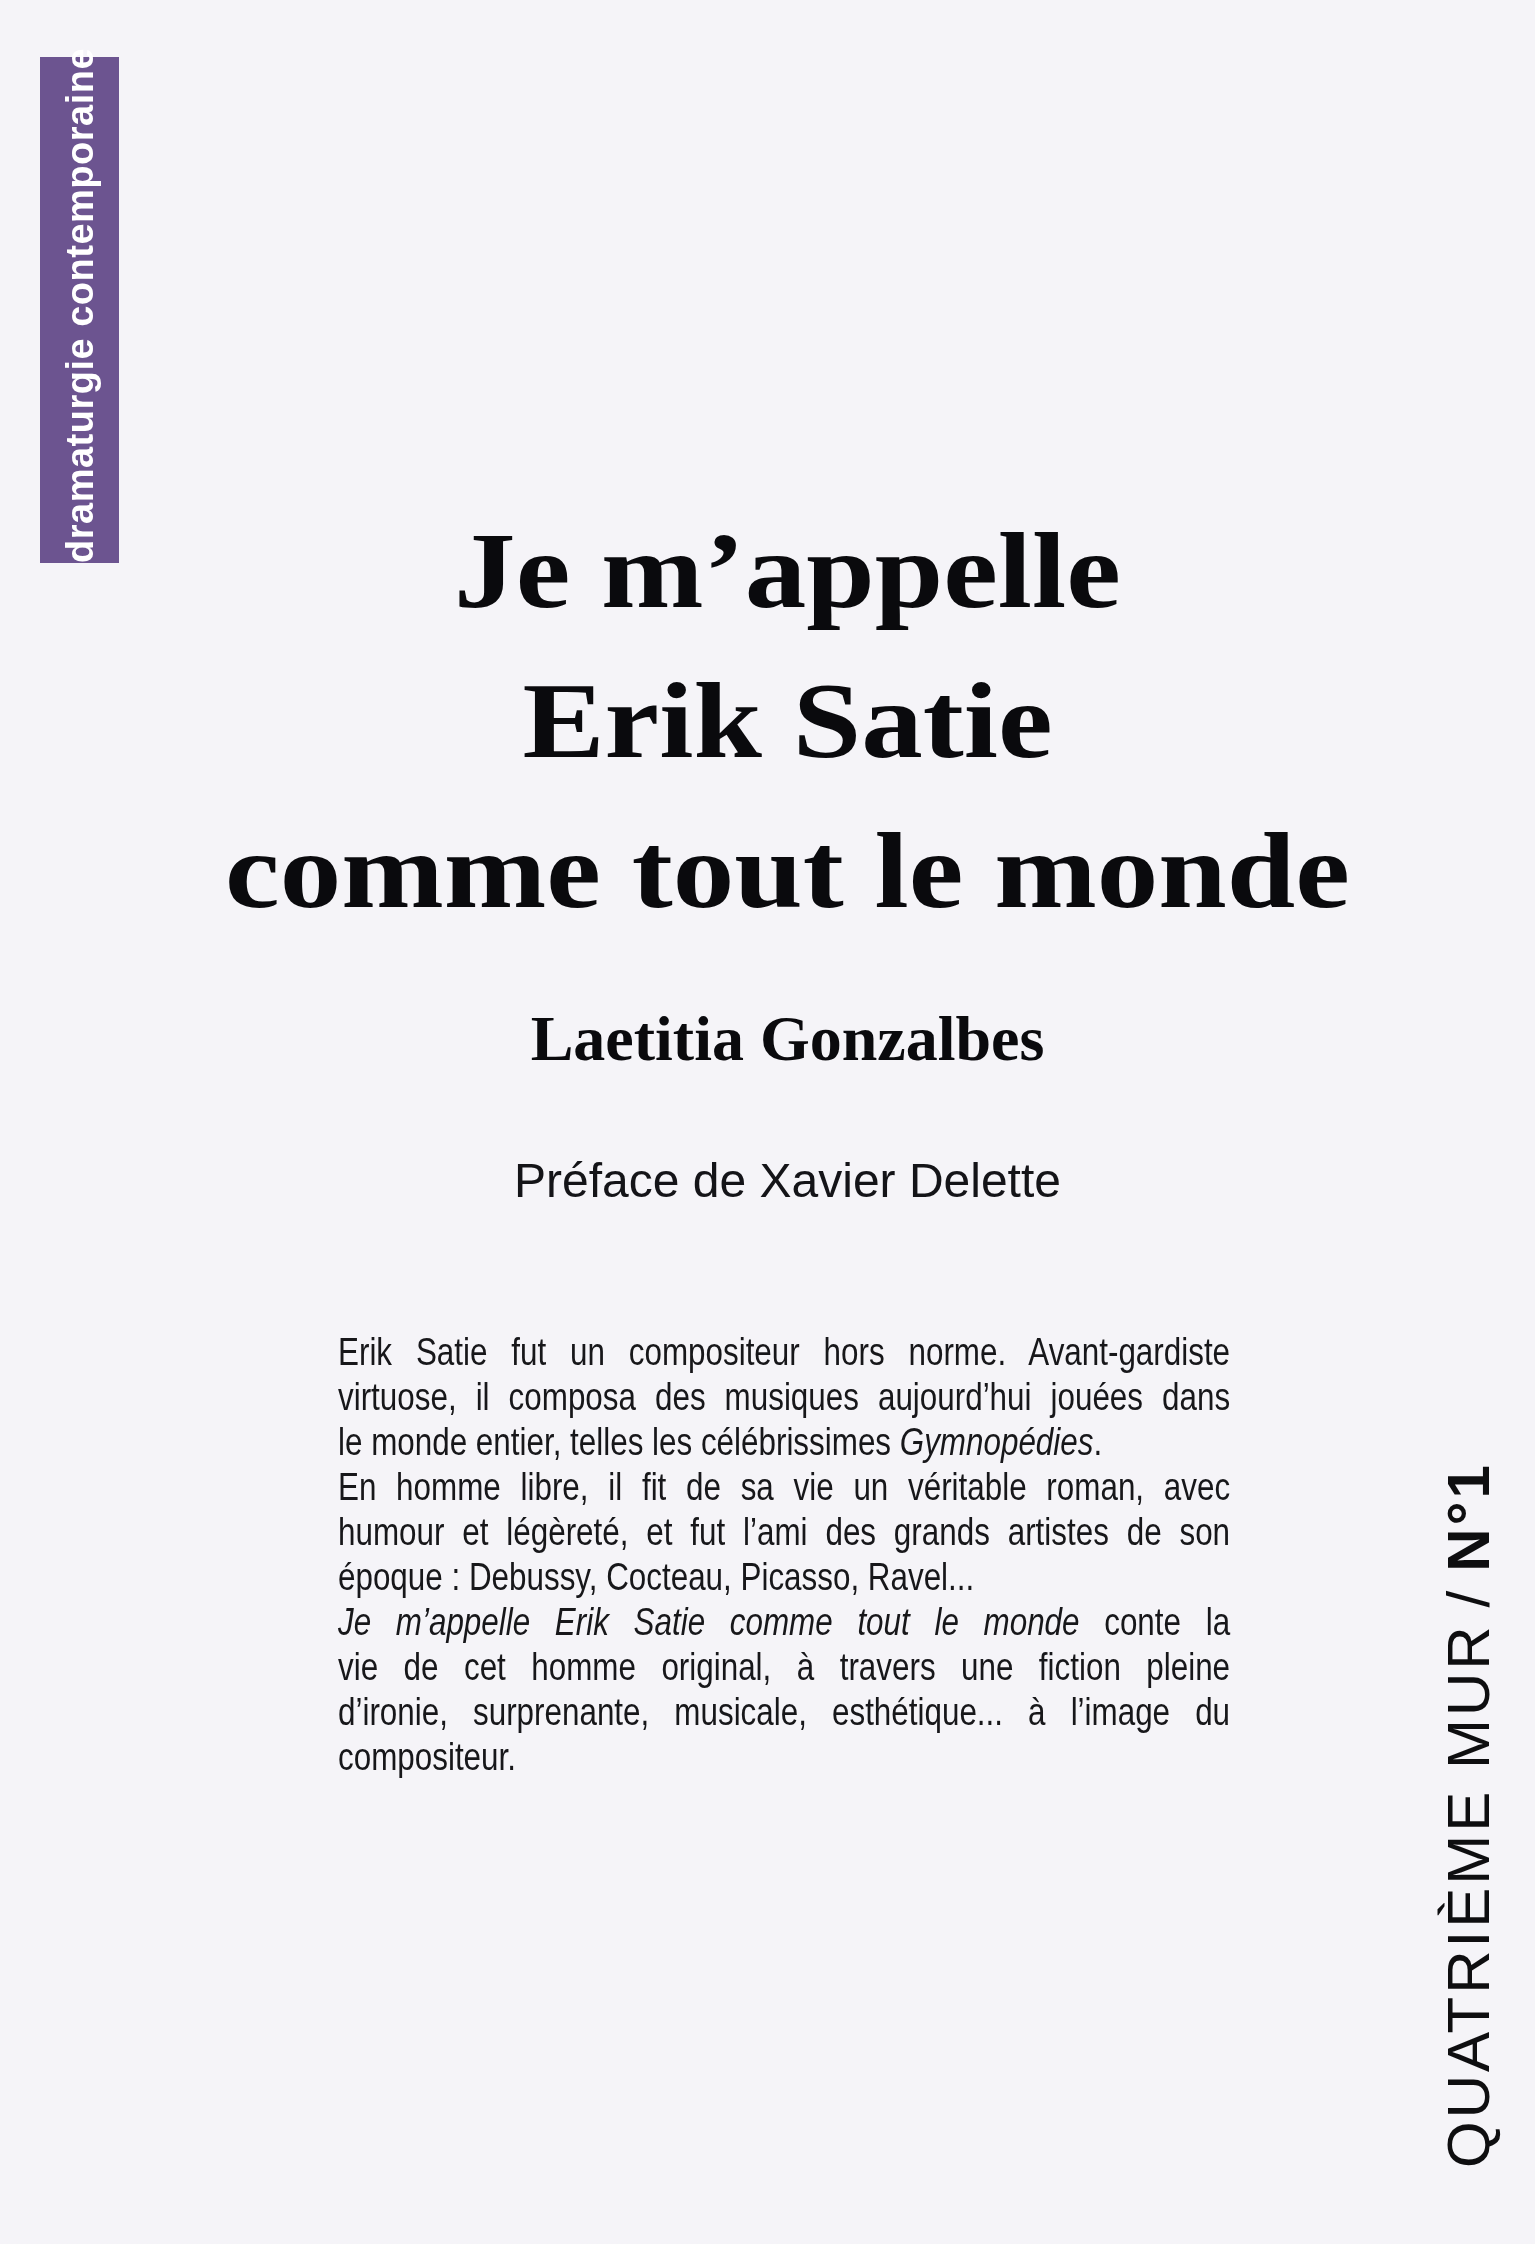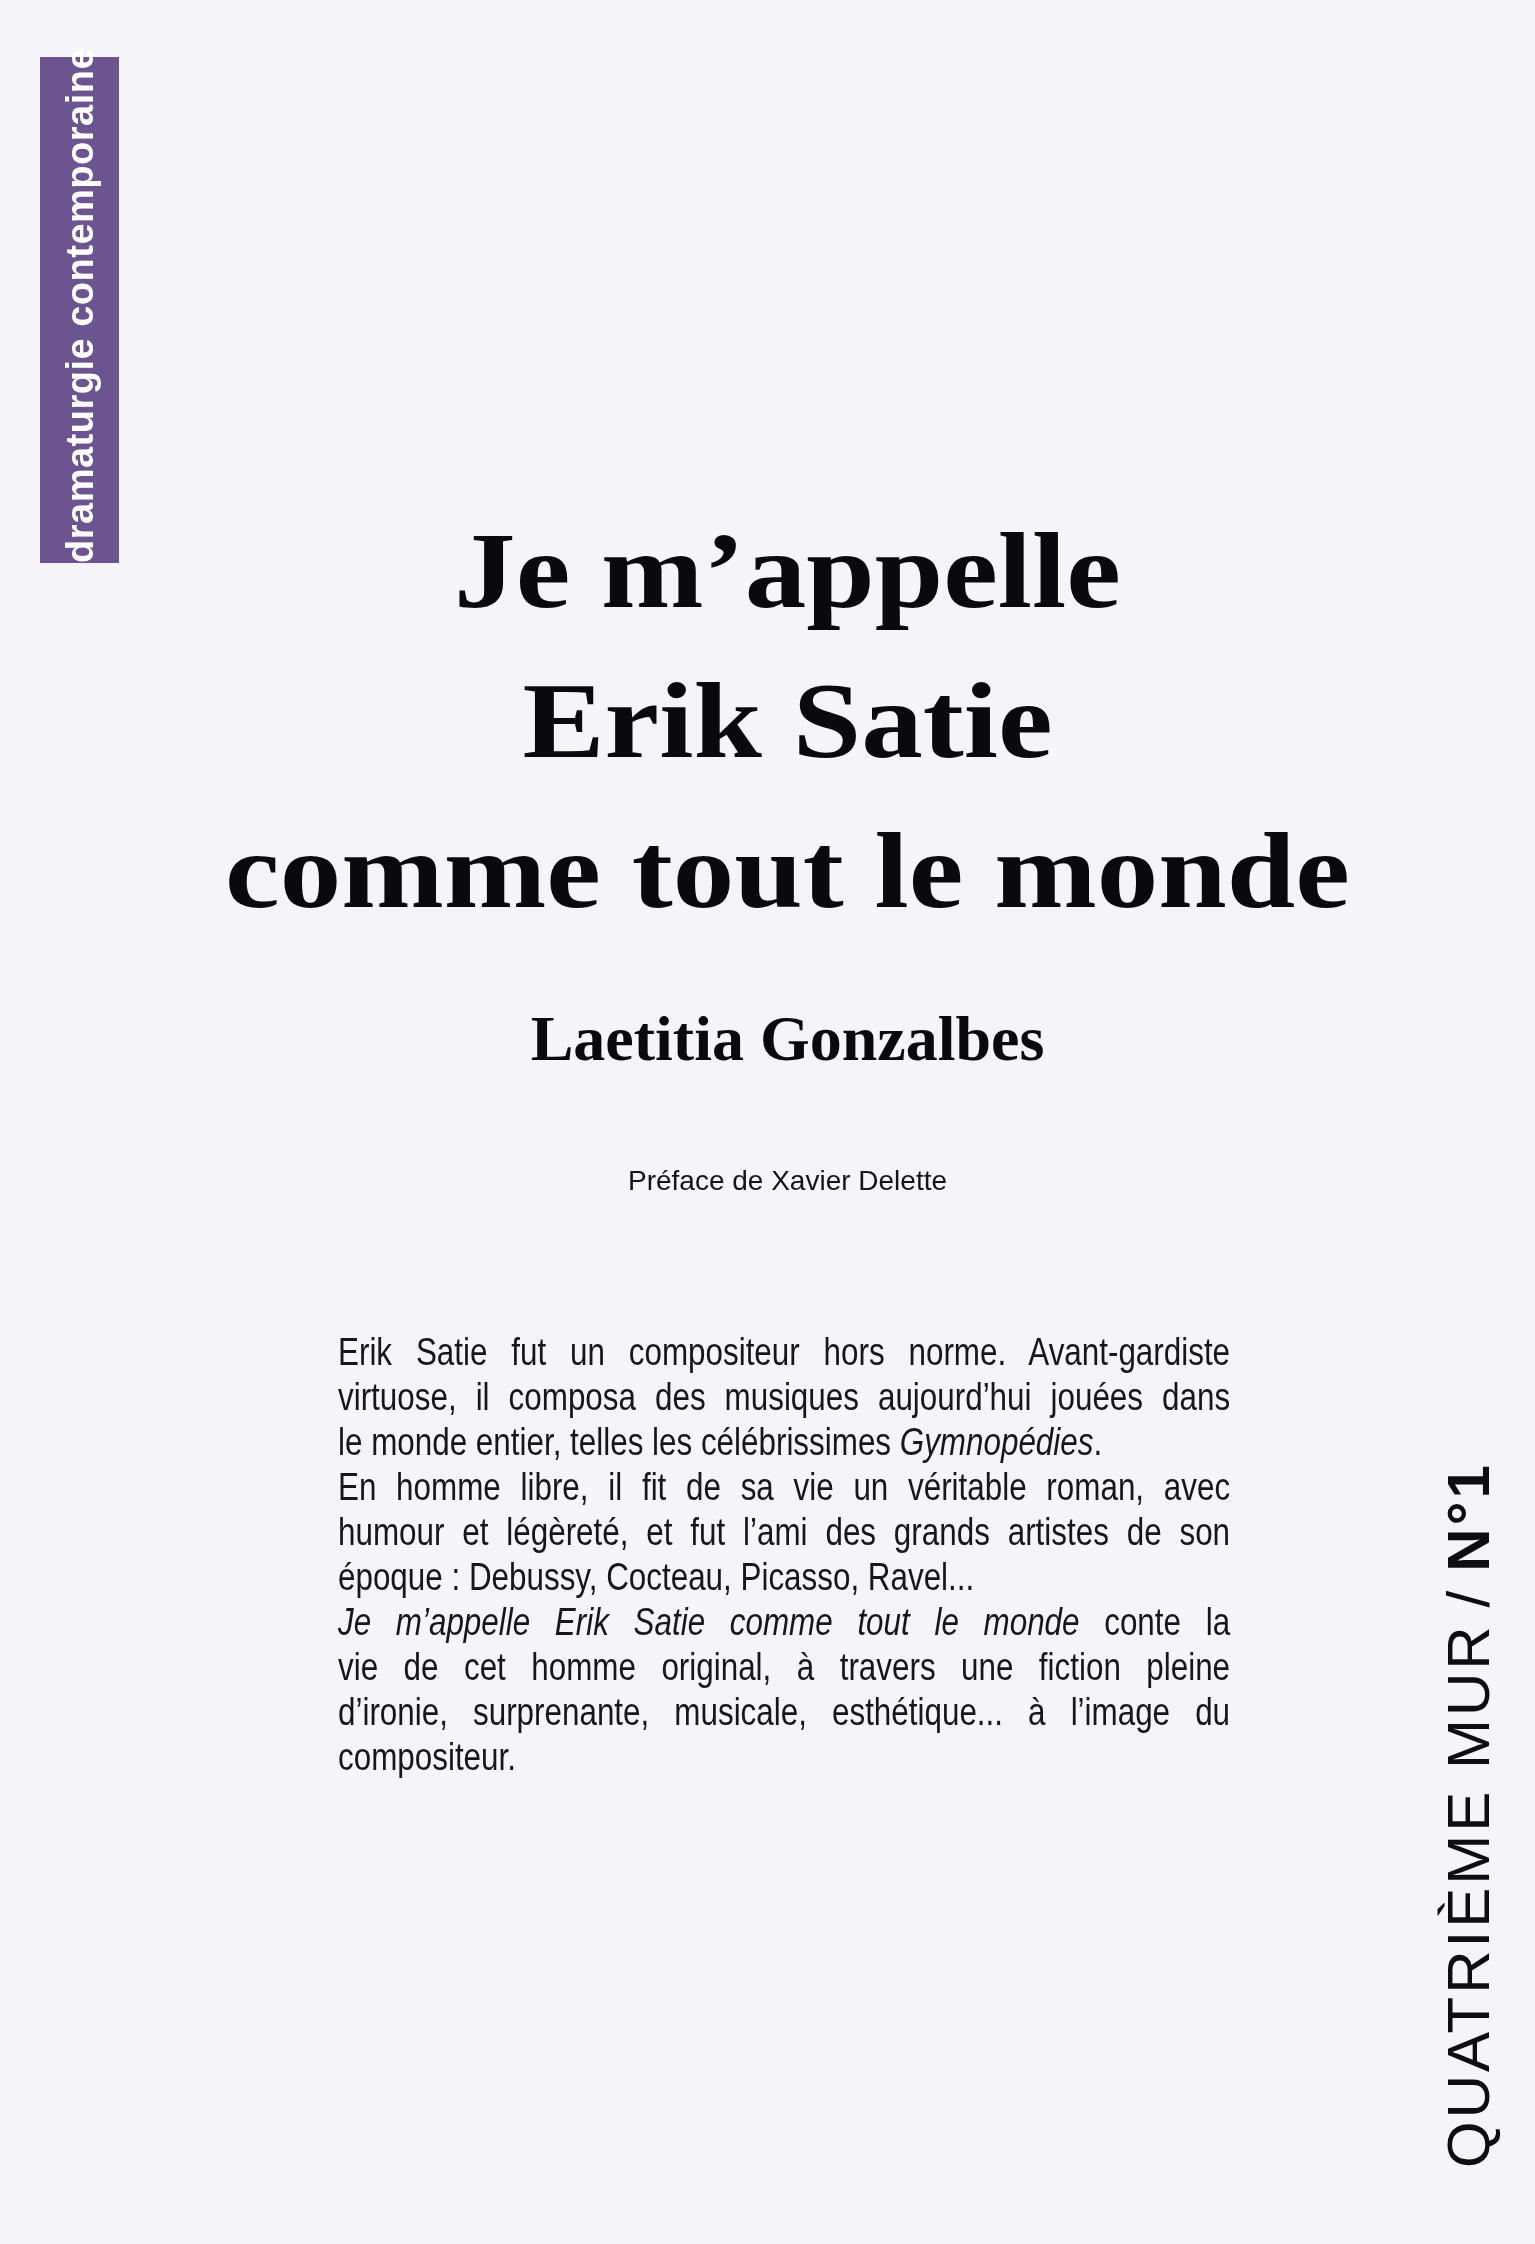--- a/index.html
+++ b/index.html
@@ -60,21 +60,21 @@
     line-height: 70px;
     color: #0a0a0d;
   }
 
   
   .preface {
     position: absolute;
     left: 40px; right: 0;
     top: 1155px;
     text-align: center;
-    font-size: 28px;
+    font-size: 48px;
     line-height: 52px;
     color: #141418;
   }
 
   
   .blurb {
     position: absolute;
     left: 338px; top: 1330px;
     width: 1080px;
     transform: scaleX(0.826);

